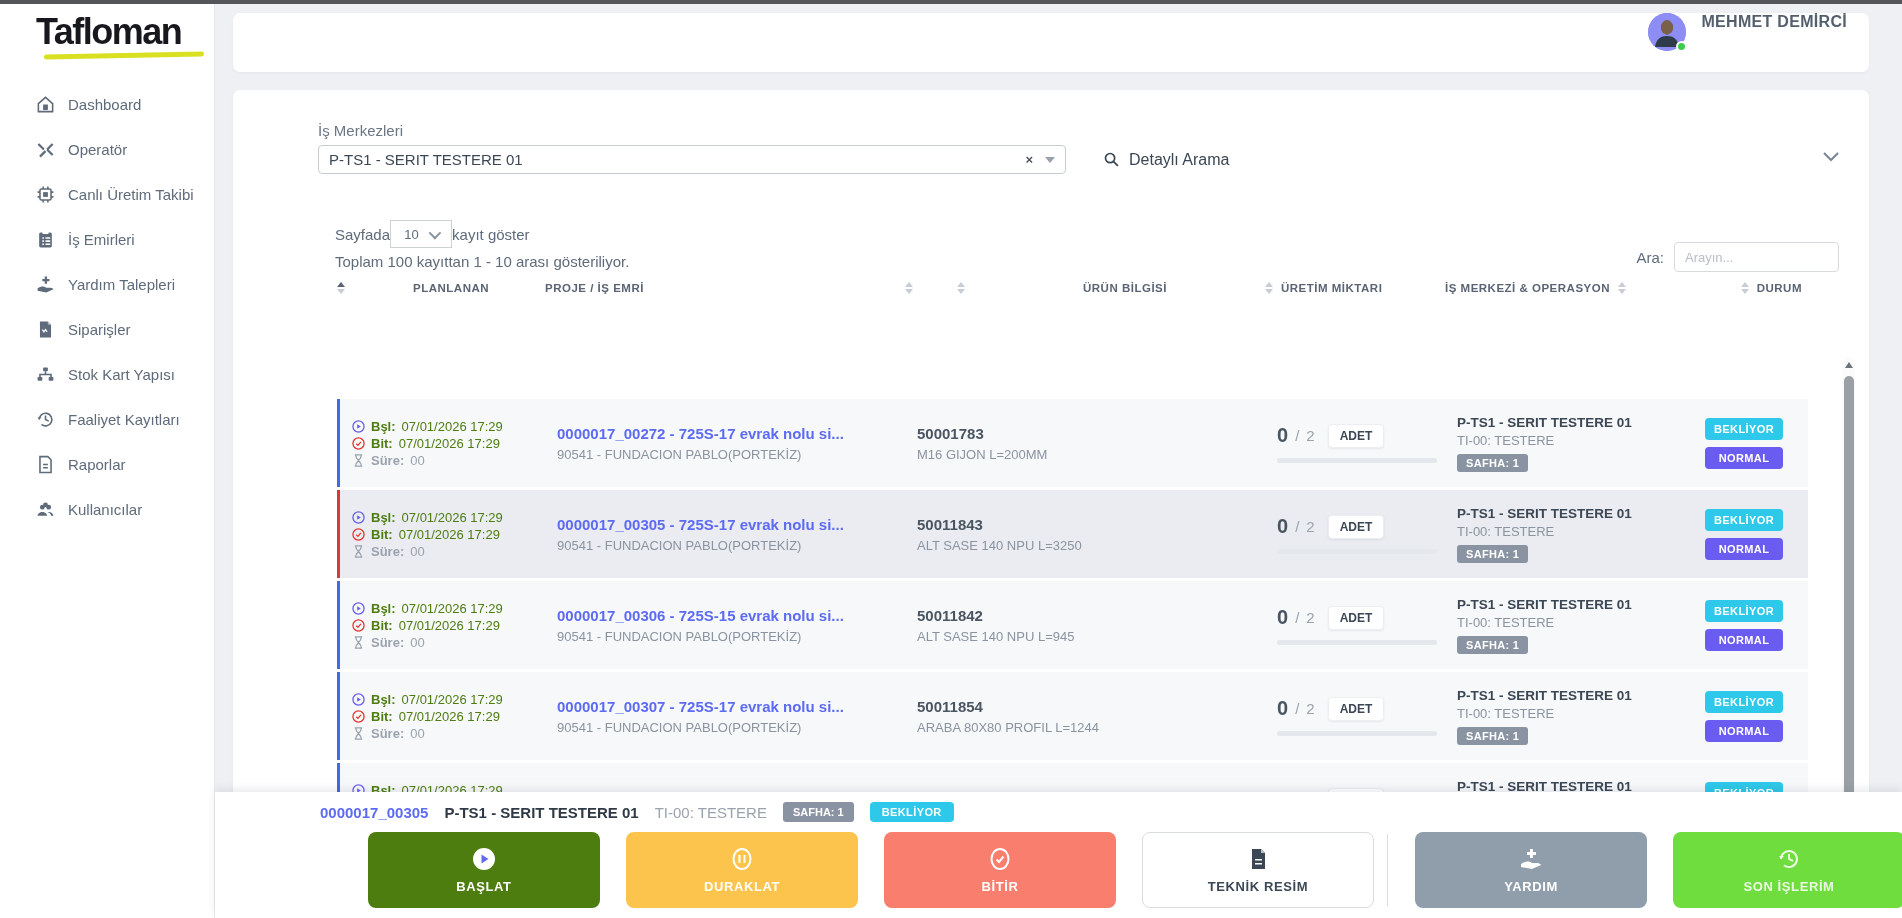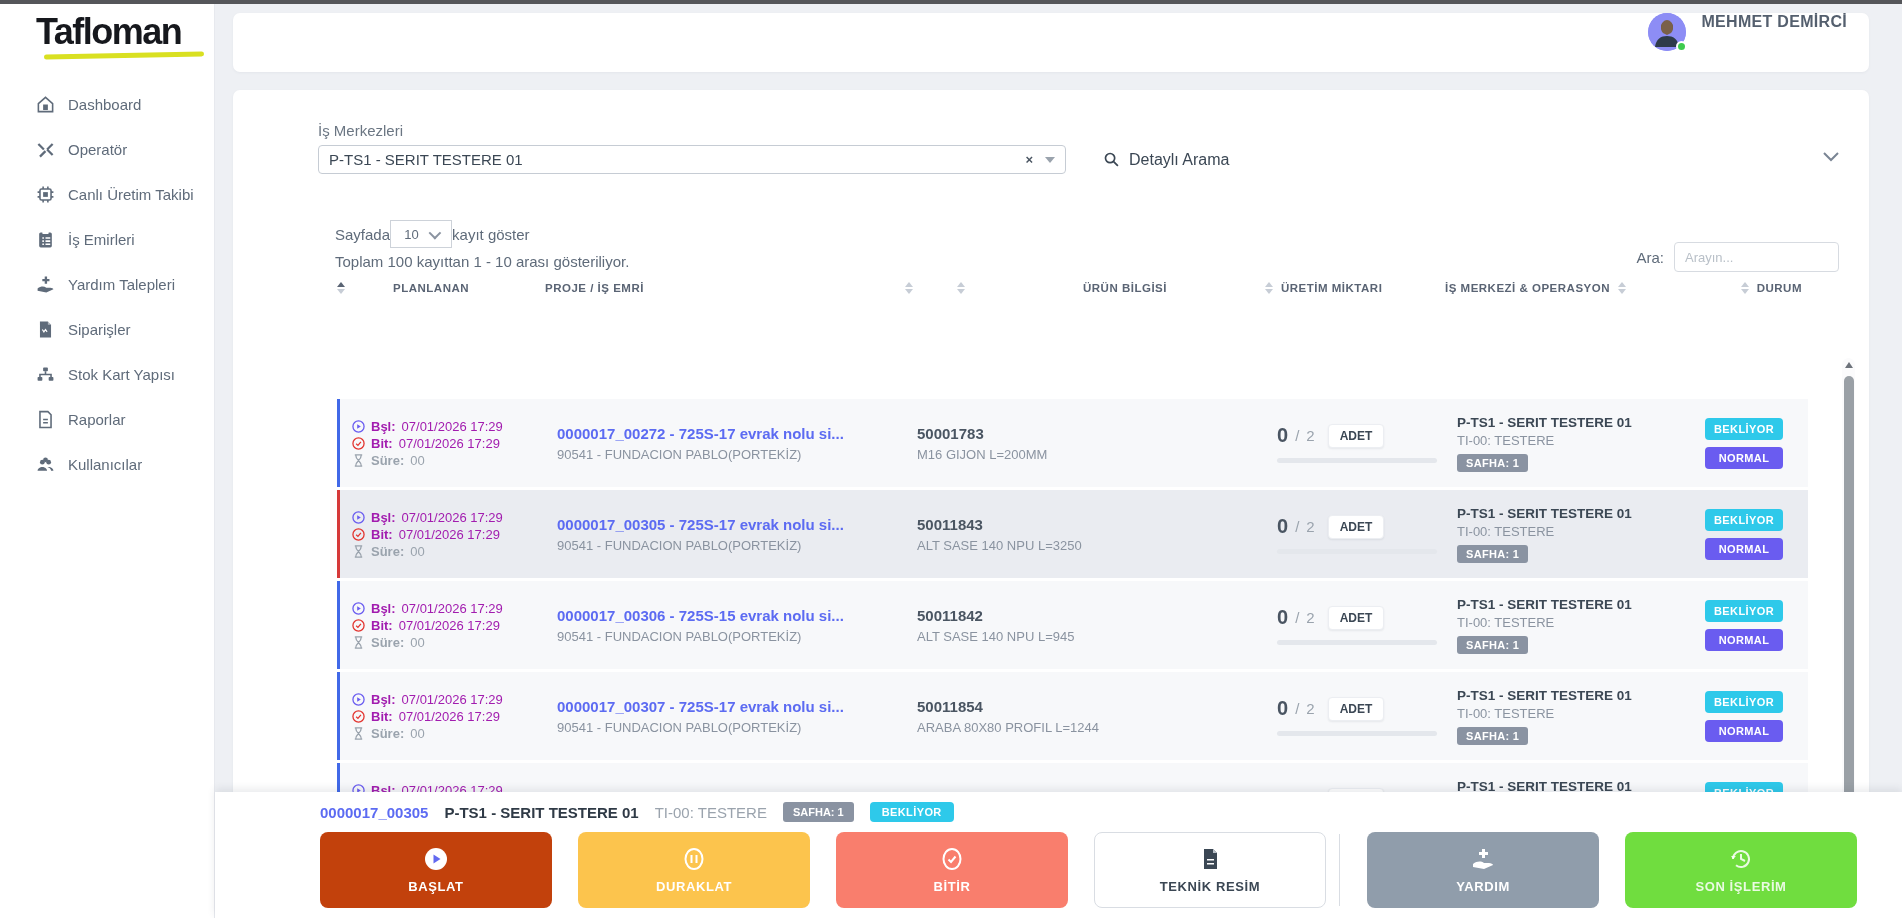--- a/index.html
+++ b/index.html
@@ -58,21 +58,21 @@
   .sort i { display:block; width:0; height:0; border-left:4px solid transparent; border-right:4px solid transparent; }
   .sort .up { border-bottom:5px solid #c7cdd6; }
   .sort .dn { border-top:5px solid #c7cdd6; }
   .sort.active .up { border-bottom-color:#5a6474; }
 
   .tbody { position:absolute; left:104px; top:309px; width:1471px; height:483px; overflow:hidden; }
   .trow { width:1471px; height:88px; margin-bottom:3px; background:#f7f8fa; border-left:3px solid #4169e8; display:grid; grid-template-columns:205px 360px 360px 180px 235px 128px; align-items:center; cursor:pointer; }
   .trow.selected { background:#eaecf1; border-left-color:#d63a3a; }
 
   .cell { padding-left:12px; }
-  .pline { display:flex; align-items:center; gap:6px; font-size:13px; color:#a21caf; line-height:17px; }
+  .pline { display:flex; align-items:center; gap:6px; font-size:13px; color:#4d7c0f; line-height:17px; }
   .pline b { font-weight:700; }
   .pline.gray, .pline.gray b { color:#9aa3ad; }
   .pline svg { width:13px; height:13px; flex:0 0 13px; }
 
   .proj-link { font-size:15px; font-weight:700; color:#5c6bf2; text-decoration:none; display:block; line-height:19px; }
   .proj-link:empty { display:none; }
   .subtext { font-size:13px; color:#8a93a0; margin-top:4px; }
 
   .prod-code { font-size:15px; font-weight:700; color:#4a5562; line-height:19px; }
 
@@ -106,21 +106,21 @@
   .foot-center { font-size:15px; font-weight:700; color:#2f3a46; }
   .foot-op { font-size:15px; color:#9aa3ad; }
   .foot-stage { font-size:11px; font-weight:700; color:#fff; background:#8a93a2; border-radius:3px; padding:4px 10px; }
   .foot-status { font-size:11px; font-weight:700; color:#fff; background:#2ec9ea; border-radius:4px; padding:4px 12px; letter-spacing:.4px; }
 
   .btn-row { position:absolute; left:105px; top:40px; display:flex; align-items:center; }
   .big-btn { width:232px; height:76px; border-radius:8px; border:none; display:flex; flex-direction:column; align-items:center; justify-content:center; gap:8px; cursor:pointer; font-family:"Liberation Sans",sans-serif; }
   .big-btn + .big-btn { margin-left:26px; }
   .big-btn .blabel { font-size:13px; font-weight:700; letter-spacing:.6px; }
   .big-btn svg { width:24px; height:24px; }
-  .btn-start { background:#c2410c; } .btn-start .blabel { color:#fff; }
+  .btn-start { background:#4d7c0f;margin-left:48px; } .btn-start .blabel { color:#fff; }
   .btn-pause { background:#fcc44d; } .btn-pause .blabel { color:#fff; }
   .btn-finish { background:#f97e6d; } .btn-finish .blabel { color:#fff; }
   .btn-tech { background:#fff; border:1px solid #d9dde3; } .btn-tech .blabel { color:#3b4754; }
   .btn-help { background:#909dab; margin-left:27px !important; } .btn-help .blabel { color:#fff; }
   .btn-recent { background:#70dd3f; } .btn-recent .blabel { color:rgba(255,255,255,.85); }
   .btn-divider { width:1px; height:72px; background:#d9dde3; margin-left:13px; }
 </style>
 </head>
 <body>
 
@@ -183,20 +183,28 @@
       <svg viewBox="0 0 24 24" fill="#5f6b7a">
           <rect x="9" y="3" width="6" height="5" rx="1"></rect>
           <rect x="2" y="15" width="6" height="5" rx="1"></rect>
           <rect x="16" y="15" width="6" height="5" rx="1"></rect>
           <path d="M12 8v4M5 15v-3h14v3M11 11h2" stroke="#5f6b7a" stroke-width="2" fill="none"></path>
         </svg>
       <span class="nav-label">Stok Kart Yapısı</span>
     </div>
     <div class="nav-item">
       <svg viewBox="0 0 24 24" fill="none" stroke="#5f6b7a" stroke-width="2">
+          <path d="M4 12a8 8 0 1 1 3 6.3"></path>
+          <path d="M4 12 2 9h5z" fill="#5f6b7a" stroke="none"></path>
+          <path d="M12 7v5l4 2"></path>
+        </svg>
+      <span class="nav-label">Faaliyet Kayıtları</span>
+    </div>
+    <div class="nav-item">
+      <svg viewBox="0 0 24 24" fill="none" stroke="#5f6b7a" stroke-width="2">
           <path d="M5 2h10l4 4v16H5z"></path>
           <path d="M9 12h6M9 16h6"></path>
         </svg>
       <span class="nav-label">Raporlar</span>
     </div>
     <div class="nav-item">
       <svg viewBox="0 0 24 24" fill="#5f6b7a">
           <circle cx="8" cy="9" r="3"></circle>
           <circle cx="16" cy="9" r="3"></circle>
           <circle cx="12" cy="6" r="3"></circle>
@@ -260,21 +268,21 @@
     <span class="table-search-label">Ara:</span>
     <input class="table-search-input" type="text" placeholder="Arayın..." style="">
   </div>
 
   <div class="thead" style="top:182px;">
     <div class="th">
       <span class="sort active">
           <i class="up"></i>
           <i class="dn"></i>
         </span>
-      <span style="margin-left:40px;">PLANLANAN</span>
+      <span style="margin-left:60px;">PLANLANAN</span>
     </div>
     <div class="th">
       <span>PROJE / İŞ EMRİ</span>
     </div>
     <div class="th">
       <span class="sort">
           <i class="up"></i>
           <i class="dn"></i>
         </span>
       <span class="sort" style="margin-left:36px;">

